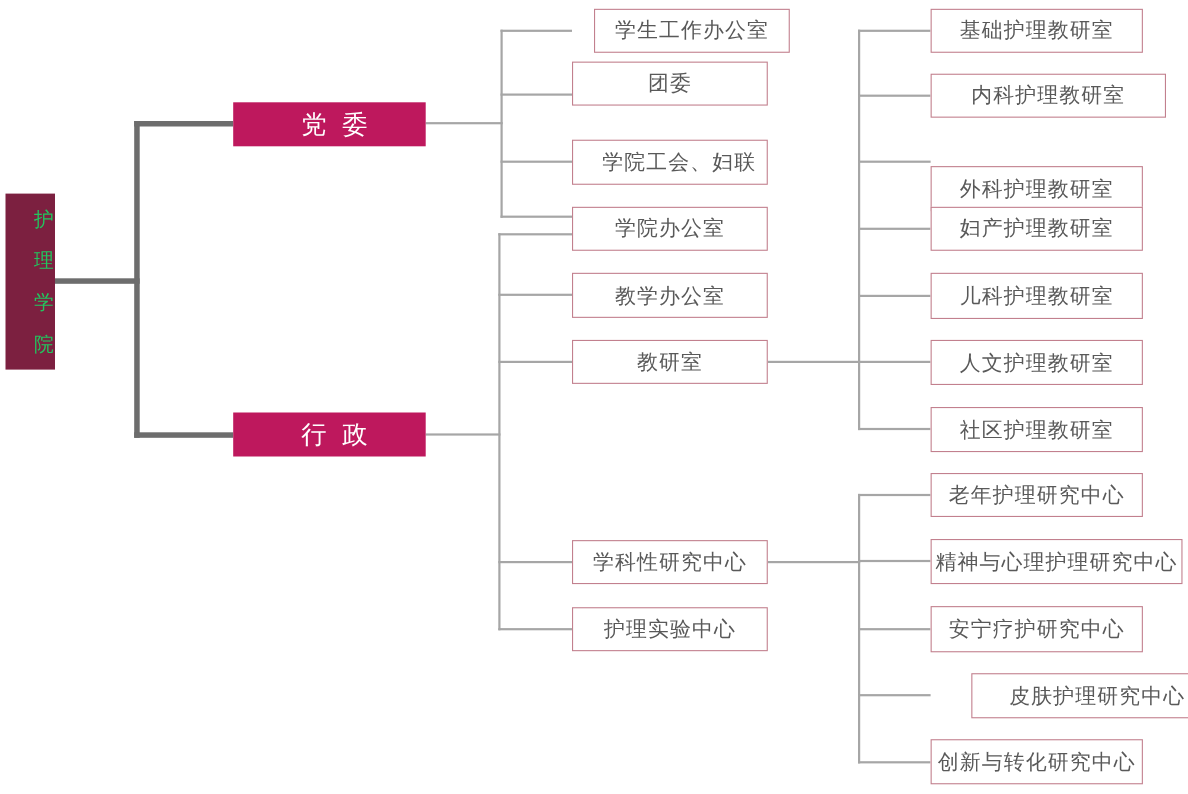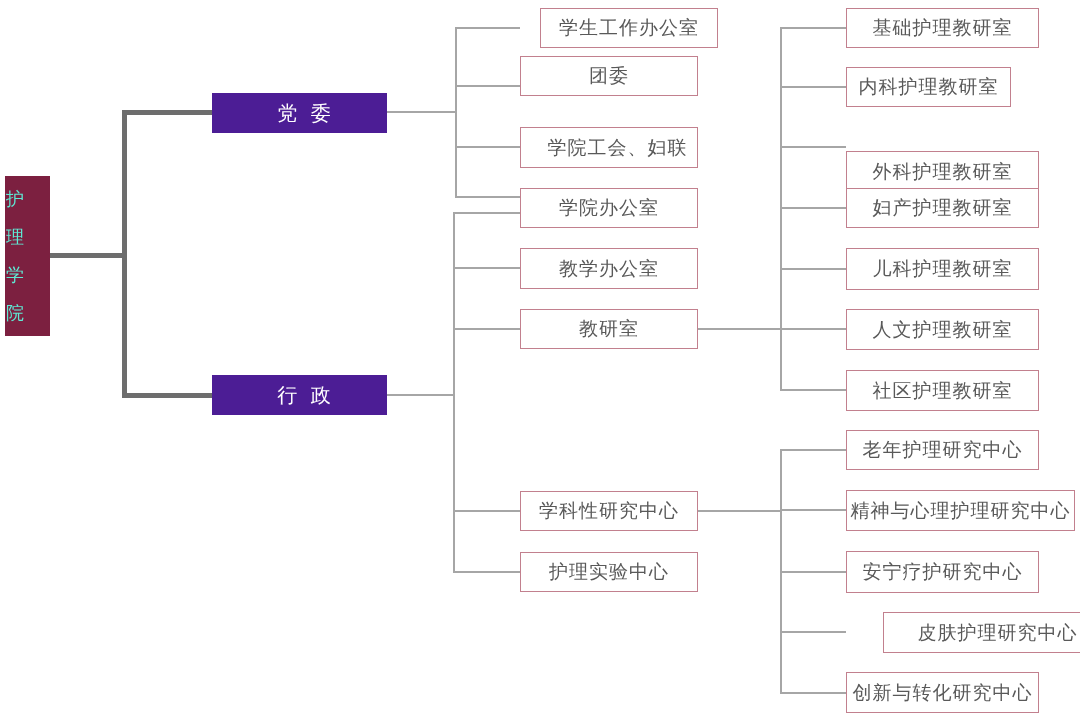--- a/index.html
+++ b/index.html
@@ -21,34 +21,34 @@
     border:1px solid #c2808e;
     color:#595959;
     font-size:19px;
     letter-spacing:1px;
     box-sizing:border-box;
     white-space:nowrap;
   }
   .box-red {
     position:absolute;
     display:flex; align-items:center; justify-content:center;
-    background:#4c1d95;
+    background:#be185d;
     border:none;
     color:#ffffff;
-    font-size:20px;
+    font-size:23px;
     letter-spacing:4px;
     box-sizing:border-box;
     white-space:nowrap;
     padding-left:13px;
   }
   .box-root {
     position:absolute;
-    display:flex; align-items:center; justify-content:flex-start;
+    display:flex; align-items:center; justify-content:flex-end;
     background:#7c2040;
-    color:#5eead4;
+    color:#22c55e;
     box-sizing:border-box;
   }
   .root-label {
     width:20px;
     font-size:18px;
     line-height:38px;
     text-align:center;
     word-break:break-all;
   }
 </style>
@@ -105,21 +105,21 @@
   <div class="box" style="left:520px; top:8px; width:178px; height:40px;margin-left:20px;">学生工作办公室</div>
   <div class="box" style="left:520px; top:56px; width:178px; height:40px;">团委</div>
   <div class="box" style="left:520px; top:127px; width:178px; height:41px;padding-left:17px;">学院工会、妇联</div>
   <div class="box" style="left:520px; top:188px; width:178px; height:40px;">学院办公室</div>
   <div class="box" style="left:520px; top:248px; width:178px; height:41px;">教学办公室</div>
   <div class="box" style="left:520px; top:309px; width:178px; height:40px;">教研室</div>
   <div class="box" style="left:520px; top:491px; width:178px; height:40px;">学科性研究中心</div>
   <div class="box" style="left:520px; top:552px; width:178px; height:40px;">护理实验中心</div>
 
   <div class="box" style="left:846px; top:8px; width:193px; height:40px;">基础护理教研室</div>
-  <div class="box" style="left:846px; top:67px; width:165px; height:40px;">内科护理教研室</div>
+  <div class="box" style="left:846px; top:67px; width:214px; height:40px;">内科护理教研室</div>
   <div class="box" style="left:846px; top:127px; width:193px; height:41px;margin-top:24px;">外科护理教研室</div>
   <div class="box" style="left:846px; top:188px; width:193px; height:40px;">妇产护理教研室</div>
   <div class="box" style="left:846px; top:248px; width:193px; height:42px;">儿科护理教研室</div>
   <div class="box" style="left:846px; top:309px; width:193px; height:41px;">人文护理教研室</div>
   <div class="box" style="left:846px; top:370px; width:193px; height:41px;">社区护理教研室</div>
 
   <div class="box" style="left:846px; top:430px; width:193px; height:40px;">老年护理研究中心</div>
   <div class="box" style="left:846px; top:551px; width:193px; height:42px;">安宁疗护研究中心</div>
   <div class="box" style="left:846px; top:490px; width:229px; height:41px;">精神与心理护理研究中心</div>
   <div class="box" style="left:883px; top:612px; width:229px; height:41px;">皮肤护理研究中心</div>

